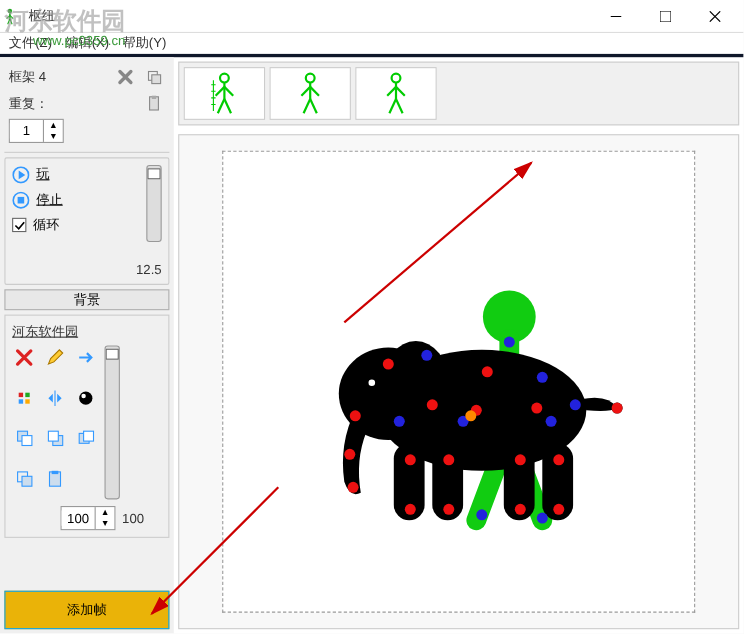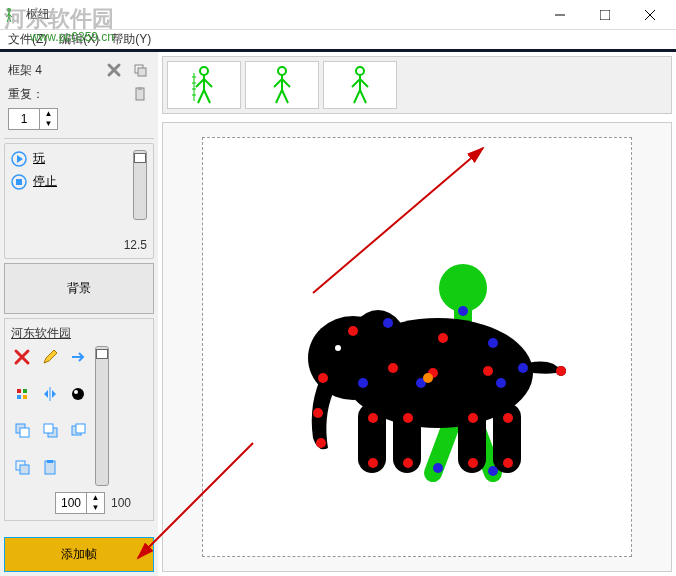--- a/index.html
+++ b/index.html
@@ -33,21 +33,21 @@
 .play-box .row { display: flex; align-items: center; gap: 6px; margin-bottom: 6px; }
 .play-box .play-icon { width: 16px; height: 16px; }
 .play-box .slider { width: 14px; height: 70px; background: #ddd; border: 1px solid #999; border-radius: 3px; margin-left: auto; position: relative; }
 .play-box .slider .thumb { position: absolute; width: 12px; height: 10px; background: #fff; border: 1px solid #666; left: 0; top: 2px; }
 .play-box .val { text-align: right; color: #333; margin-top: 18px; }
 .play-box .inner { display: flex; }
 .play-box .controls { flex: 1; }
 .checkbox { width: 13px; height: 13px; border: 1px solid #666; display: inline-flex; align-items: center; justify-content: center; background: #fff; }
 .checkbox svg { width: 10px; height: 10px; }
 
-.btn { background: #e8e8e8; border: 1px solid #b0b0b0; padding: 16px 0; text-align: center; cursor: pointer; width: 100%; }
+.btn { background: #e8e8e8; border: 1px solid #b0b0b0; padding: 0 0; text-align: center; cursor: pointer; width: 100%; }
 
 .tools-box { background: #f0f0f0; border: 1px solid #ccc; padding: 6px; }
 .tools-box .title { margin-bottom: 4px; color: #333; text-decoration: underline; }
 .tool-flex { display: flex; gap: 6px; }
 .tool-grid { display: grid; grid-template-columns: repeat(3, 22px); gap: 6px; }
 .tool { width: 22px; height: 22px; display: flex; align-items: center; justify-content: center; cursor: pointer; }
 .tool svg { width: 18px; height: 18px; }
 .vslider2 { width: 14px; height: 140px; background: #ddd; border: 1px solid #999; border-radius: 3px; position: relative; }
 .vslider2 .thumb { position: absolute; width: 12px; height: 10px; background: #fff; border: 1px solid #666; left: 0; top: 2px; }
 .scale-row { display: flex; align-items: center; gap: 6px; margin-top: 6px; padding-left: 44px; }
@@ -164,20 +164,28 @@
                   <path d="M6 4 L12 8 L6 12 Z" fill="#39f"></path>
                 </svg></span>
             <span style="text-decoration:underline">玩</span>
           </div>
           <div class="row">
             <span class="play-icon"><svg viewBox="0 0 16 16">
                   <circle cx="8" cy="8" r="7" fill="none" stroke="#39f" stroke-width="1.5"></circle>
                   <rect x="5" y="5" width="6" height="6" fill="#39f"></rect>
                 </svg></span>
             <span style="text-decoration:underline">停止</span>
+          </div>
+          <div class="row">
+            <span class="checkbox">
+                <svg viewBox="0 0 10 10">
+                  <path d="M1 5 L4 8 L9 2" stroke="#000" fill="none" stroke-width="1.5"></path>
+                </svg>
+              </span>
+            <span>循环</span>
           </div>
         </div>
         <div class="slider">
             <div class="thumb"></div>
           </div>
       </div>
       <div class="val">12.5</div>
     </div>
 
     <div class="btn">背景</div>

